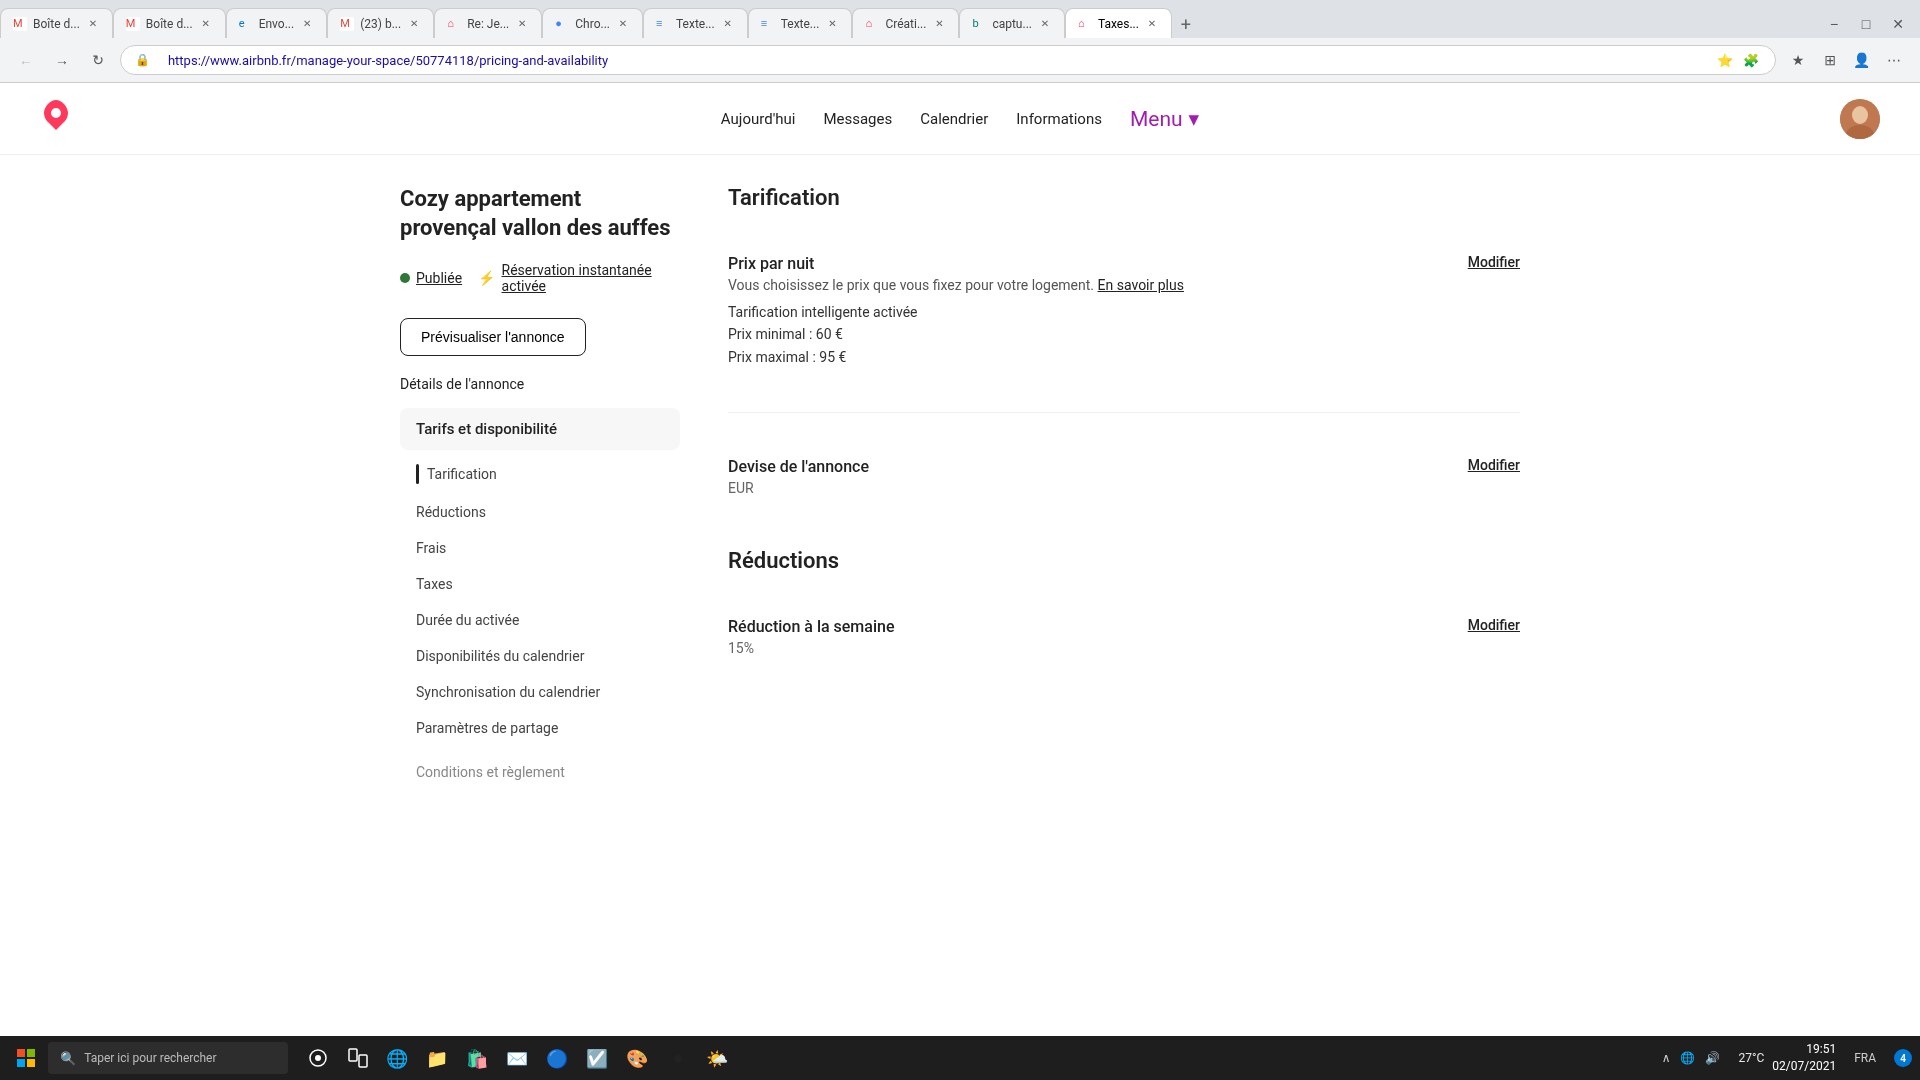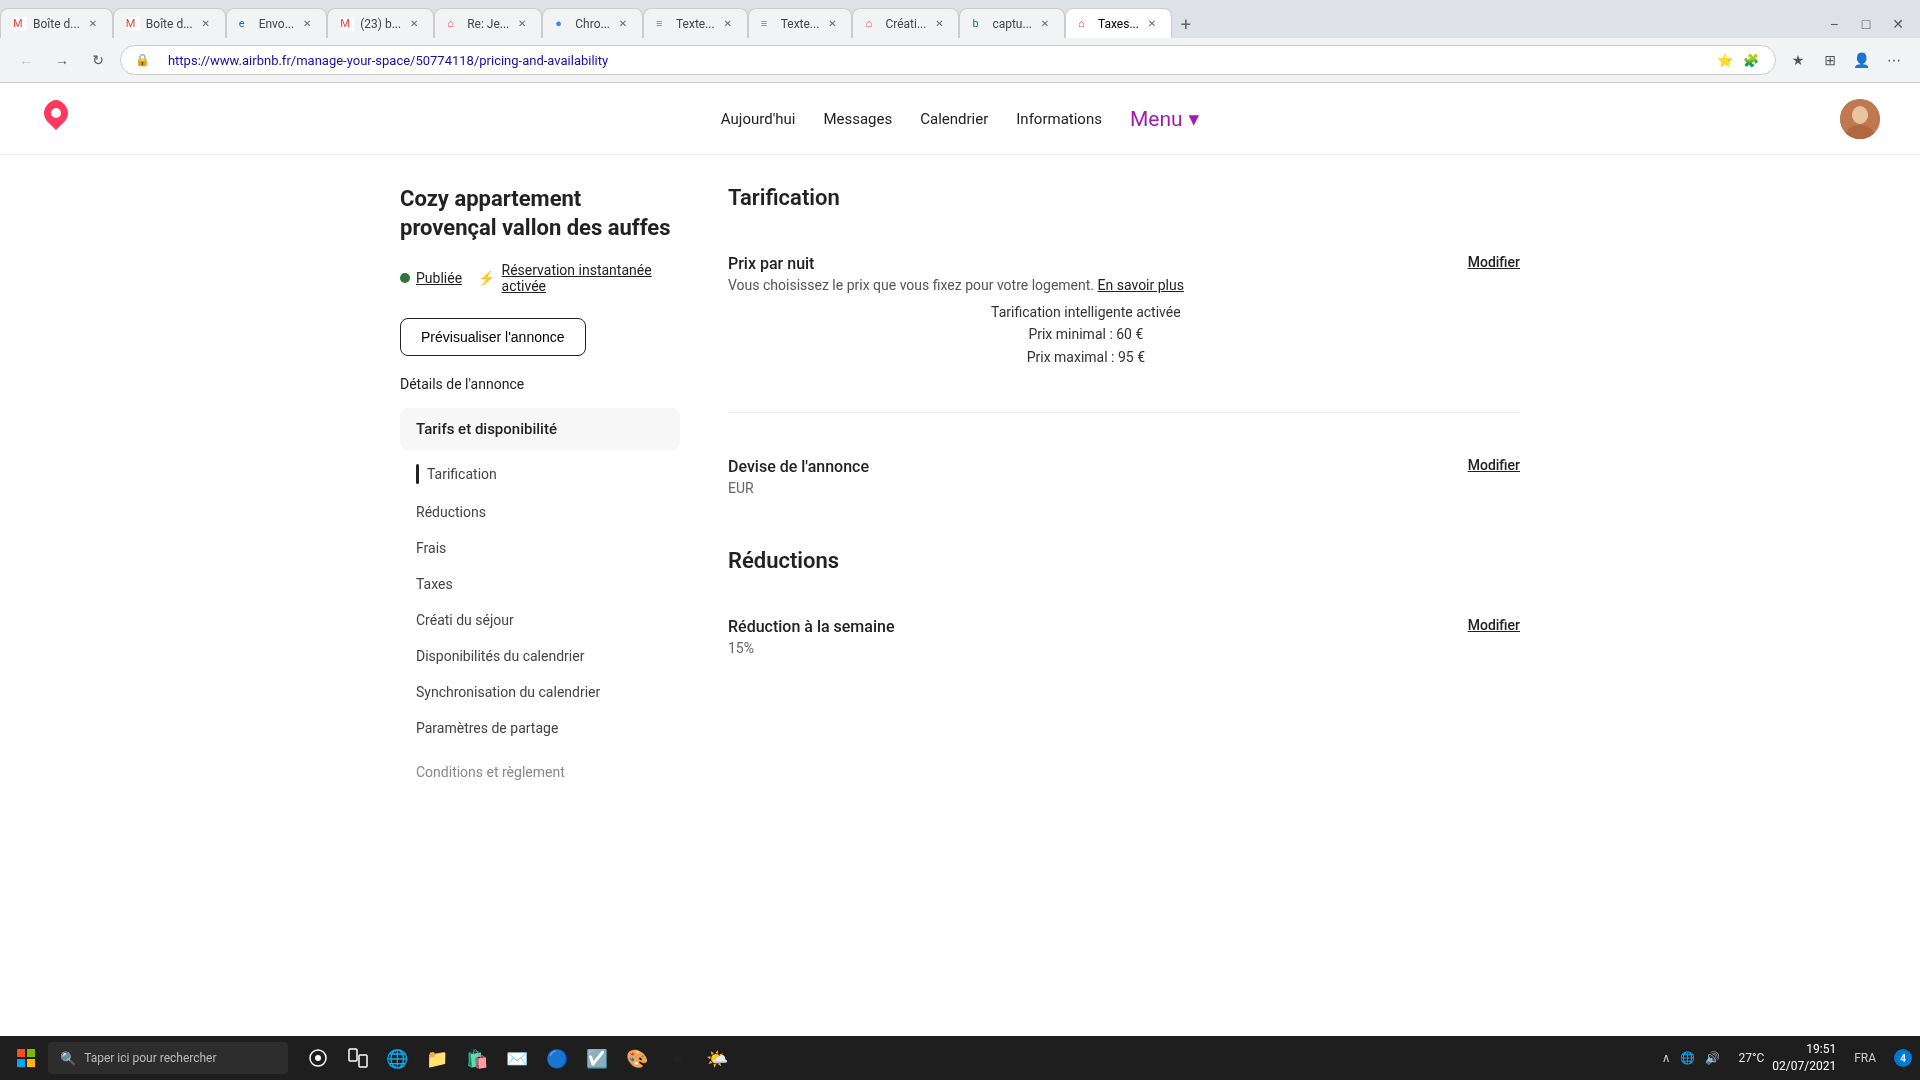--- a/index.html
+++ b/index.html
@@ -61,21 +61,21 @@
 
     .section-title { font-size: 22px; font-weight: 600; color: #222; margin-bottom: 24px; }
     .content-section { margin-bottom: 32px; }
     .divider { border: none; border-top: 1px solid #eee; margin: 24px 0; }
 
     .row-item { display: flex; align-items: flex-start; justify-content: space-between; padding: 20px 0; }
     .row-item-info { flex: 1; }
     .row-item-label { font-size: 16px; font-weight: 500; color: #222; margin-bottom: 4px; }
     .row-item-desc { font-size: 14px; color: #555; margin-bottom: 8px; }
     .row-item-desc a { color: #222; text-decoration: underline; cursor: pointer; }
-    .row-item-details { font-size: 14px; color: #333; line-height: 1.6; text-align: center; }
+    .row-item-details { font-size: 14px; color: #333; line-height: 1.6; }
     .row-item-value { font-size: 14px; color: #666; }
     .modify-btn { font-size: 14px; color: #222; text-decoration: underline; cursor: pointer; font-weight: 500; white-space: nowrap; margin-left: 24px; flex-shrink: 0; }
 
     
     .taskbar { position: fixed; bottom: 0; left: 0; right: 0; height: 44px; background: #1e1e1e; display: flex; align-items: center; padding: 0 8px; gap: 4px; z-index: 100; }
     .taskbar-start { width: 36px; height: 36px; background: transparent; display: flex; align-items: center; justify-content: center; cursor: pointer; }
     .taskbar-search { display: flex; align-items: center; background: #2d2d2d; border-radius: 4px; padding: 4px 12px; gap: 8px; height: 32px; width: 240px; cursor: pointer; }
     .taskbar-search-icon { font-size: 13px; color: #ccc; }
     .taskbar-search-text { font-size: 12px; color: #bbb; }
     .taskbar-icons { display: flex; gap: 4px; margin-left: 8px; }
@@ -235,21 +235,21 @@
         <div class="sidebar-sub-item">
           <span class="sidebar-sub-item-text">Réductions</span>
         </div>
         <div class="sidebar-sub-item">
           <span class="sidebar-sub-item-text">Frais</span>
         </div>
         <div class="sidebar-sub-item">
           <span class="sidebar-sub-item-text">Taxes</span>
         </div>
         <div class="sidebar-sub-item">
-          <span class="sidebar-sub-item-text">Créati du séjour</span>
+          <span class="sidebar-sub-item-text">Durée du activée</span>
         </div>
         <div class="sidebar-sub-item">
           <span class="sidebar-sub-item-text">Disponibilités du calendrier</span>
         </div>
         <div class="sidebar-sub-item">
           <span class="sidebar-sub-item-text">Synchronisation du calendrier</span>
         </div>
         <div class="sidebar-sub-item">
           <span class="sidebar-sub-item-text">Paramètres de partage</span>
         </div>

